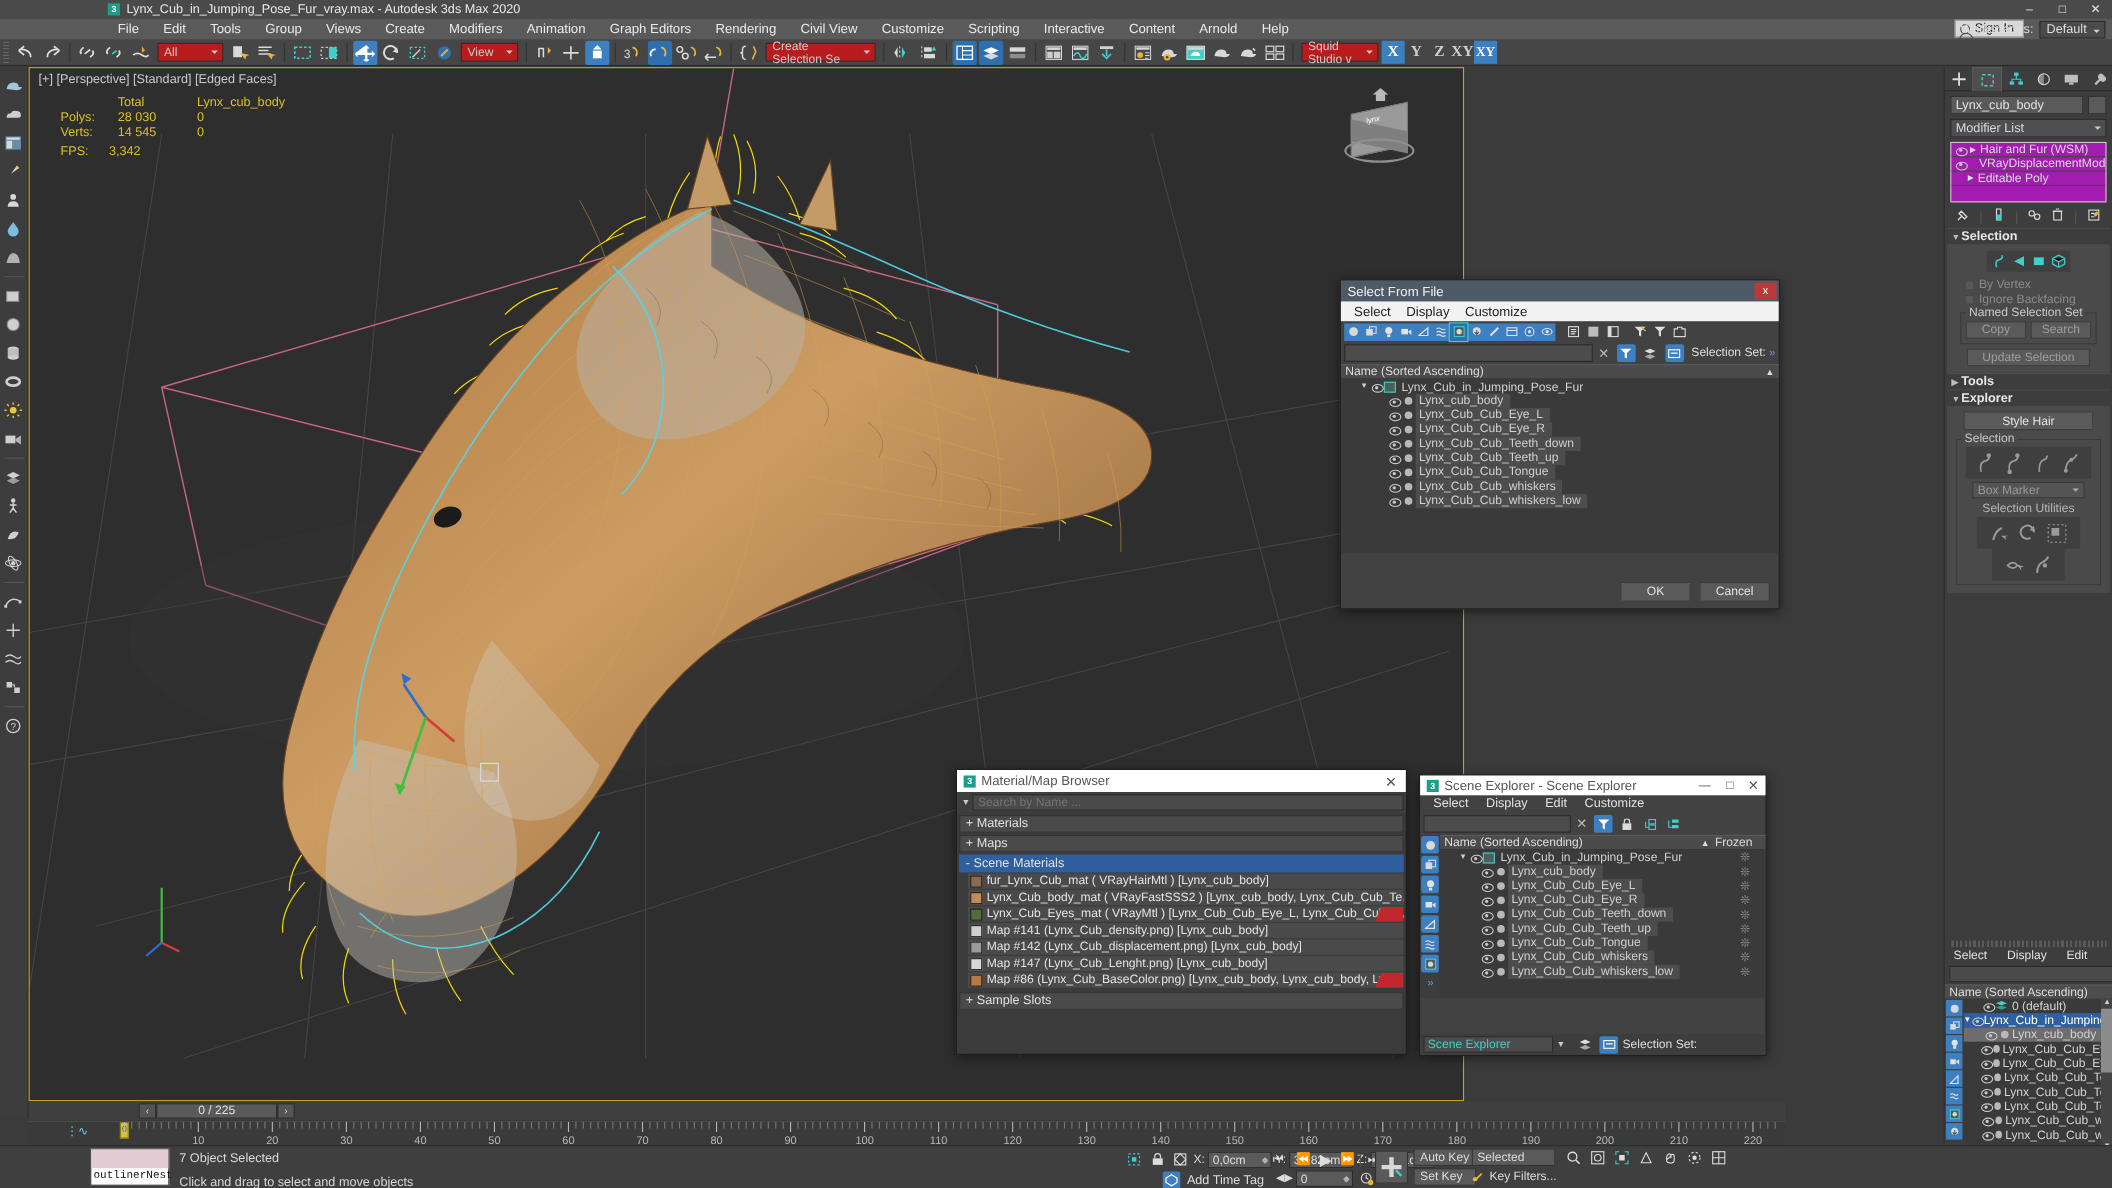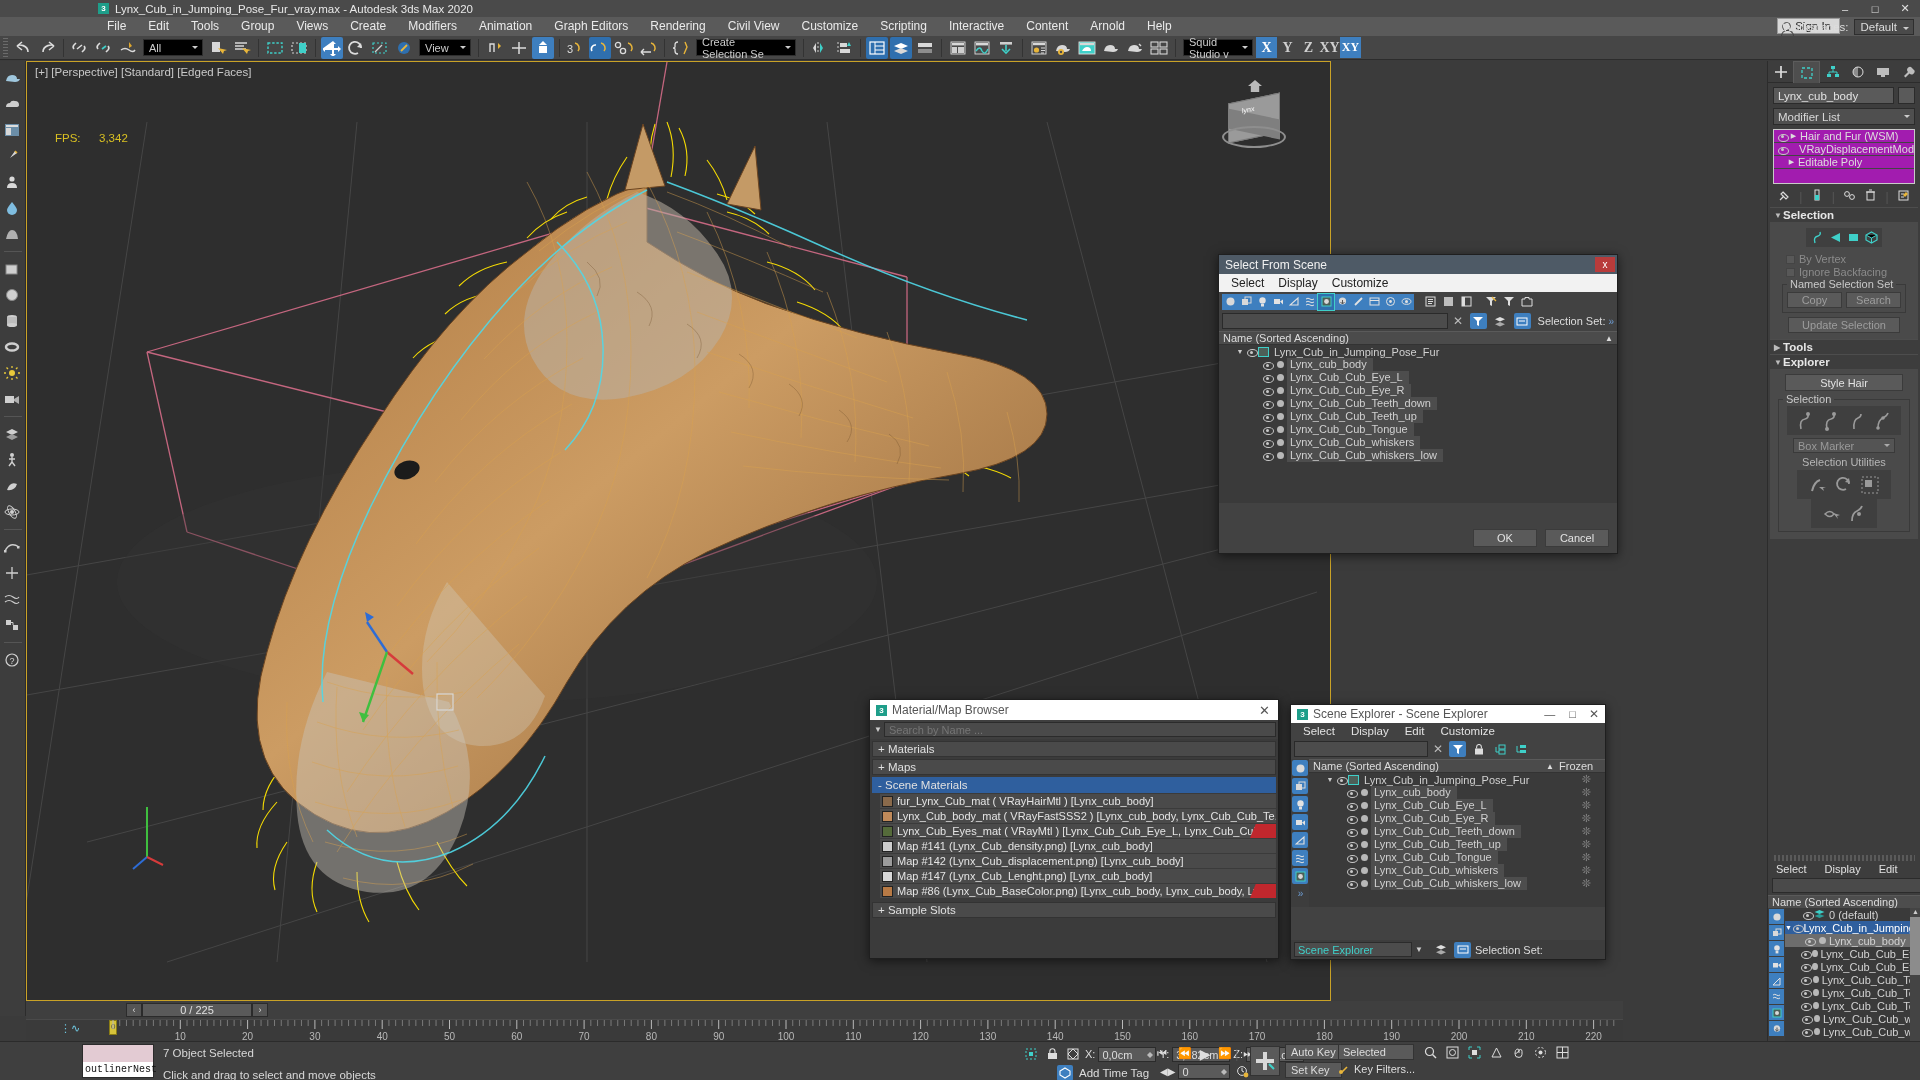--- a/index.html
+++ b/index.html
@@ -37,21 +37,21 @@
   
   .toolbar { position:absolute; left:0; top:36px; width:1920px; height:24px;
      background:#464646; display:flex; align-items:center; border-bottom:1px solid #2c2c2c; }
   .tb { width:22px; height:22px; display:flex; align-items:center; justify-content:center;
      margin:0 1px; border-radius:2px; }
   .tb.on { background:#3e7fbf; }
   .tb.onb { background:#2f6fae; }
   .sep { width:1px; height:18px; background:#333; margin:0 4px; }
   .grip { width:5px; height:20px; margin:0 3px;
      background:repeating-linear-gradient(180deg,#6b6b6b 0 1px,transparent 1px 3px); }
-  .combo { height:17px; background:#000000; border:1px solid #2e2e2e; color:#ccc;
+  .combo { height:17px; background:#b91c1c; border:1px solid #2e2e2e; color:#ccc;
      font-size:11px; display:flex; align-items:center; padding:0 16px 0 5px; position:relative; margin:0 3px;}
   .combo:after{content:"";position:absolute;right:4px;top:6px;border:3px solid transparent;border-top-color:#ccc;}
   .axbtn { width:21px;height:21px;display:flex;align-items:center;justify-content:center;
      font-weight:bold;font-size:14px;color:#cfcfcf;font-family:"Liberation Serif",serif;}
   .axbtn.act{background:#3e7fbf;color:#fff;}
 
   
   .lefttb { position:absolute; left:0; top:61px; width:26px; height:955px;
      background:#3d3d3d; border-right:1px solid #2c2c2c; padding-top:4px;}
   .lefttb .lb { width:24px;height:26px;display:flex;align-items:center;justify-content:center; }
@@ -794,36 +794,57 @@
       </g>
 
       <g>
         <path d="M120 745 v50" stroke="#3fbf3f" stroke-width="2"></path>
         <path d="M120 795 l-14 12" stroke="#2d6cd6" stroke-width="2"></path>
         <path d="M120 795 l16 8" stroke="#d63b3b" stroke-width="2"></path>
       </g>
     </svg>
 
     <div class="vp-label">[+] [Perspective] [Standard] [Edged Faces]</div>
+    <div class="stats">
+      <table>
+        <tbody>
+            <tr>
+              <td class="c1"></td>
+              <td class="c2">Total</td>
+              <td class="c3">Lynx_cub_body</td>
+            </tr>
+        <tr>
+              <td class="c1">Polys:</td>
+              <td class="c2">28 030</td>
+              <td class="c3">0</td>
+            </tr>
+        <tr>
+              <td class="c1">Verts:</td>
+              <td class="c2">14 545</td>
+              <td class="c3">0</td>
+            </tr>
+      </tbody>
+        </table>
+    </div>
     <div class="fps">
       <span>FPS:</span><span>3,342</span>
     </div>
 
     <div class="vcube">
       <div class="home"></div>
       <div class="cb"></div>
       <div class="cb2"></div>
       <div class="lbl">lynx</div>
       <div class="ring"></div>
     </div>
   </div>
 
   <div class="dlg" style="left:1218px; top:254px; width:400px; height:300px;">
     <div class="dlg-ttl">
-      <span>Select From Scene</span>
+      <span>Select From File</span>
       <span class="x">x</span>
     </div>
     <div class="dlg-menu">
       <span>Select</span>
       <span>Display</span>
       <span>Customize</span>
     </div>
     <div class="dlg-tools">
       <div class="tgrp">
         <div>

